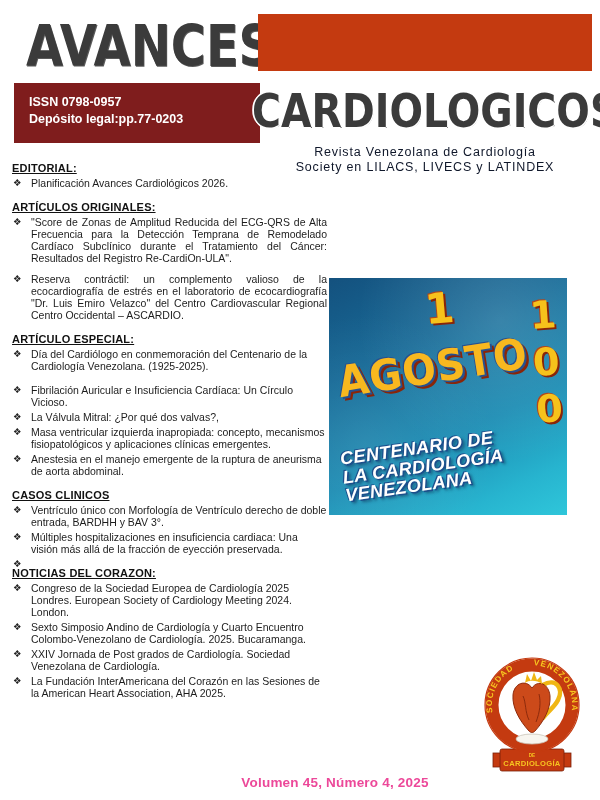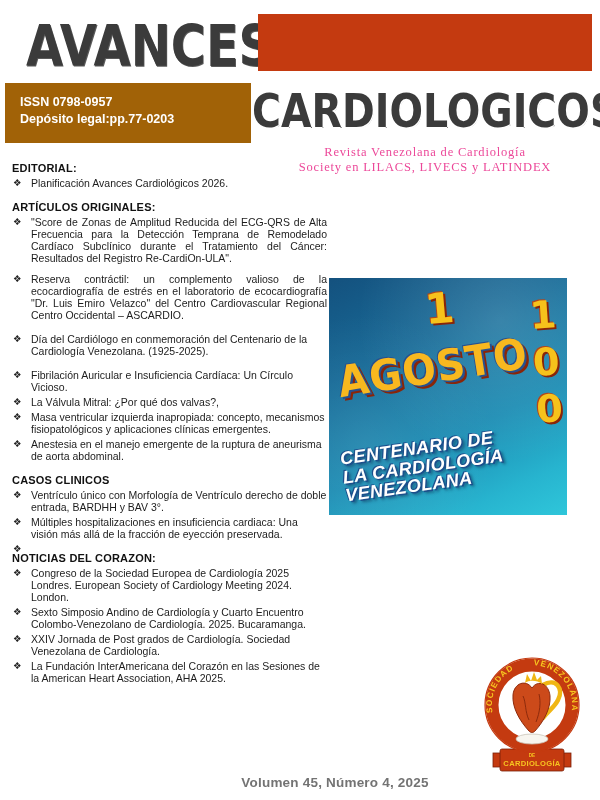--- a/index.html
+++ b/index.html
@@ -9,39 +9,39 @@
   }
   
   .title-avances{
     position:absolute;left:26px;top:12px;height:72px;
     font-family:"DejaVu Sans",sans-serif;font-weight:bold;font-size:57px;line-height:68px;
     color:#3b3b3b;letter-spacing:0px;transform:scaleX(0.84);transform-origin:left top;
     text-shadow:1px 1px 0 #5a5a5a;white-space:nowrap;
   }
   .red-rect-top{position:absolute;left:258px;top:14px;width:334px;height:57px;background:#c43a10;}
   .issn-box{
-    position:absolute;left:5px;top:83px;width:246px;height:60px;background:#a16207;
+    position:absolute;left:14px;top:83px;width:246px;height:60px;background:#7f1d1d;
     color:#ffffff;font-weight:bold;font-size:12.5px;line-height:17px;
     padding:11px 0 0 15px;box-sizing:border-box;
   }
   .title-cardio{
     position:absolute;left:252px;top:80px;height:66px;
     font-family:"DejaVu Sans",sans-serif;font-weight:bold;font-size:47px;line-height:62px;
     color:#3b3b3b;transform:scaleX(0.84);transform-origin:left top;white-space:nowrap;
     text-shadow:-2px 0 0 #ffffff,2px 0 0 #ffffff,0 -2px 0 #ffffff,0 2px 0 #ffffff,1px 1px 0 #5a5a5a;
   }
   .tagline{
     position:absolute;left:258px;top:145px;width:334px;text-align:center;
-    color:#ec4899;font-size:12.5px;line-height:14.5px;letter-spacing:0.8px;white-space:nowrap;font-family:Liberation Serif, serif;
+    color:#0f172a;font-size:12.5px;line-height:14.5px;letter-spacing:0.8px;white-space:nowrap;
   }
   
   .toc{position:absolute;left:10px;top:162px;width:317px;color:#1c1c1c;}
   .sec-heading{
     font-size:11px;line-height:13px;font-weight:bold;color:#111111;
-    text-decoration-thickness:1px;margin:0 0 2px 2px;letter-spacing:0.2px;
+    text-decoration:underline;text-decoration-thickness:1px;margin:0 0 2px 2px;letter-spacing:0.2px;
   }
   .toc ul{list-style:none;margin:0 0 12px 0;padding:0;}
   .toc li{
     position:relative;padding-left:21px;margin-bottom:3px;
     font-size:10.5px;line-height:12px;color:#1c1c1c;
   }
   .toc li .bullet{position:absolute;left:3px;top:0px;font-size:9.5px;color:#222222;}
   .sec-originales li{text-align:justify;margin-bottom:9px;}
   .sec-noticias{margin-top:3px;}
   
@@ -73,21 +73,21 @@
   .poster-caption{
     position:absolute;left:10px;top:172px;transform:rotate(-8deg);transform-origin:left top;
     color:#ffffff;font-weight:bold;font-style:italic;font-size:18px;line-height:18.5px;
     letter-spacing:0.4px;white-space:nowrap;
     text-shadow:1.5px 1.5px 0 #1c4f8c,-1px -1px 0 #1c4f8c,3px 3px 3px rgba(10,35,70,0.55);
   }
   
   .society-logo{position:absolute;left:481px;top:650px;width:102px;height:128px;}
   .footer-volume{
     position:absolute;left:70px;top:775px;width:530px;text-align:center;
-    font-size:13.5px;font-weight:bold;color:#737373;letter-spacing:0.2px;
+    font-size:13.5px;font-weight:bold;color:#ec4899;letter-spacing:0.2px;
   }
 </style>
 </head>
 <body>
 
 <div class="title-avances">AVANCES</div>
 <div class="red-rect-top"></div>
 <div class="issn-box">
   <div>ISSN 0798-0957</div>
   <div>Depósito legal:pp.77-0203</div>
@@ -104,20 +104,21 @@
   <ul>
     <li><span class="bullet">❖</span><span>Planificación Avances Cardiológicos 2026.</span></li>
   </ul>
 
   <div class="sec-heading">ARTÍCULOS ORIGINALES:</div>
   <ul class="sec-originales">
     <li><span class="bullet">❖</span><span>"Score de Zonas de Amplitud Reducida del ECG-QRS de Alta Frecuencia para la Detección Temprana de Remodelado Cardíaco Subclínico durante el Tratamiento del Cáncer: Resultados del Registro Re-CardiOn-ULA".</span></li>
     <li><span class="bullet">❖</span><span>Reserva contráctil: un complemento valioso de la ecocardiografía de estrés en el laboratorio de ecocardiografía "Dr. Luis Emiro Velazco" del Centro Cardiovascular Regional Centro Occidental – ASCARDIO.</span></li>
   </ul>
 
+  <div class="sec-heading">ARTÍCULO ESPECIAL:</div>
   <ul>
     <li><span class="bullet">❖</span><span>Día del Cardiólogo en conmemoración del Centenario de la Cardiología Venezolana. (1925-2025).</span></li>
   </ul>
 
   <ul>
     <li><span class="bullet">❖</span><span>Fibrilación Auricular e Insuficiencia Cardíaca: Un Círculo Vicioso.</span></li>
     <li><span class="bullet">❖</span><span>La Válvula Mitral: ¿Por qué dos valvas?,</span></li>
     <li><span class="bullet">❖</span><span>Masa ventricular izquierda inapropiada: concepto, mecanismos fisiopatológicos y aplicaciones clínicas emergentes.</span></li>
     <li><span class="bullet">❖</span><span>Anestesia en el manejo emergente de la ruptura de aneurisma de aorta abdominal.</span></li>
   </ul>

